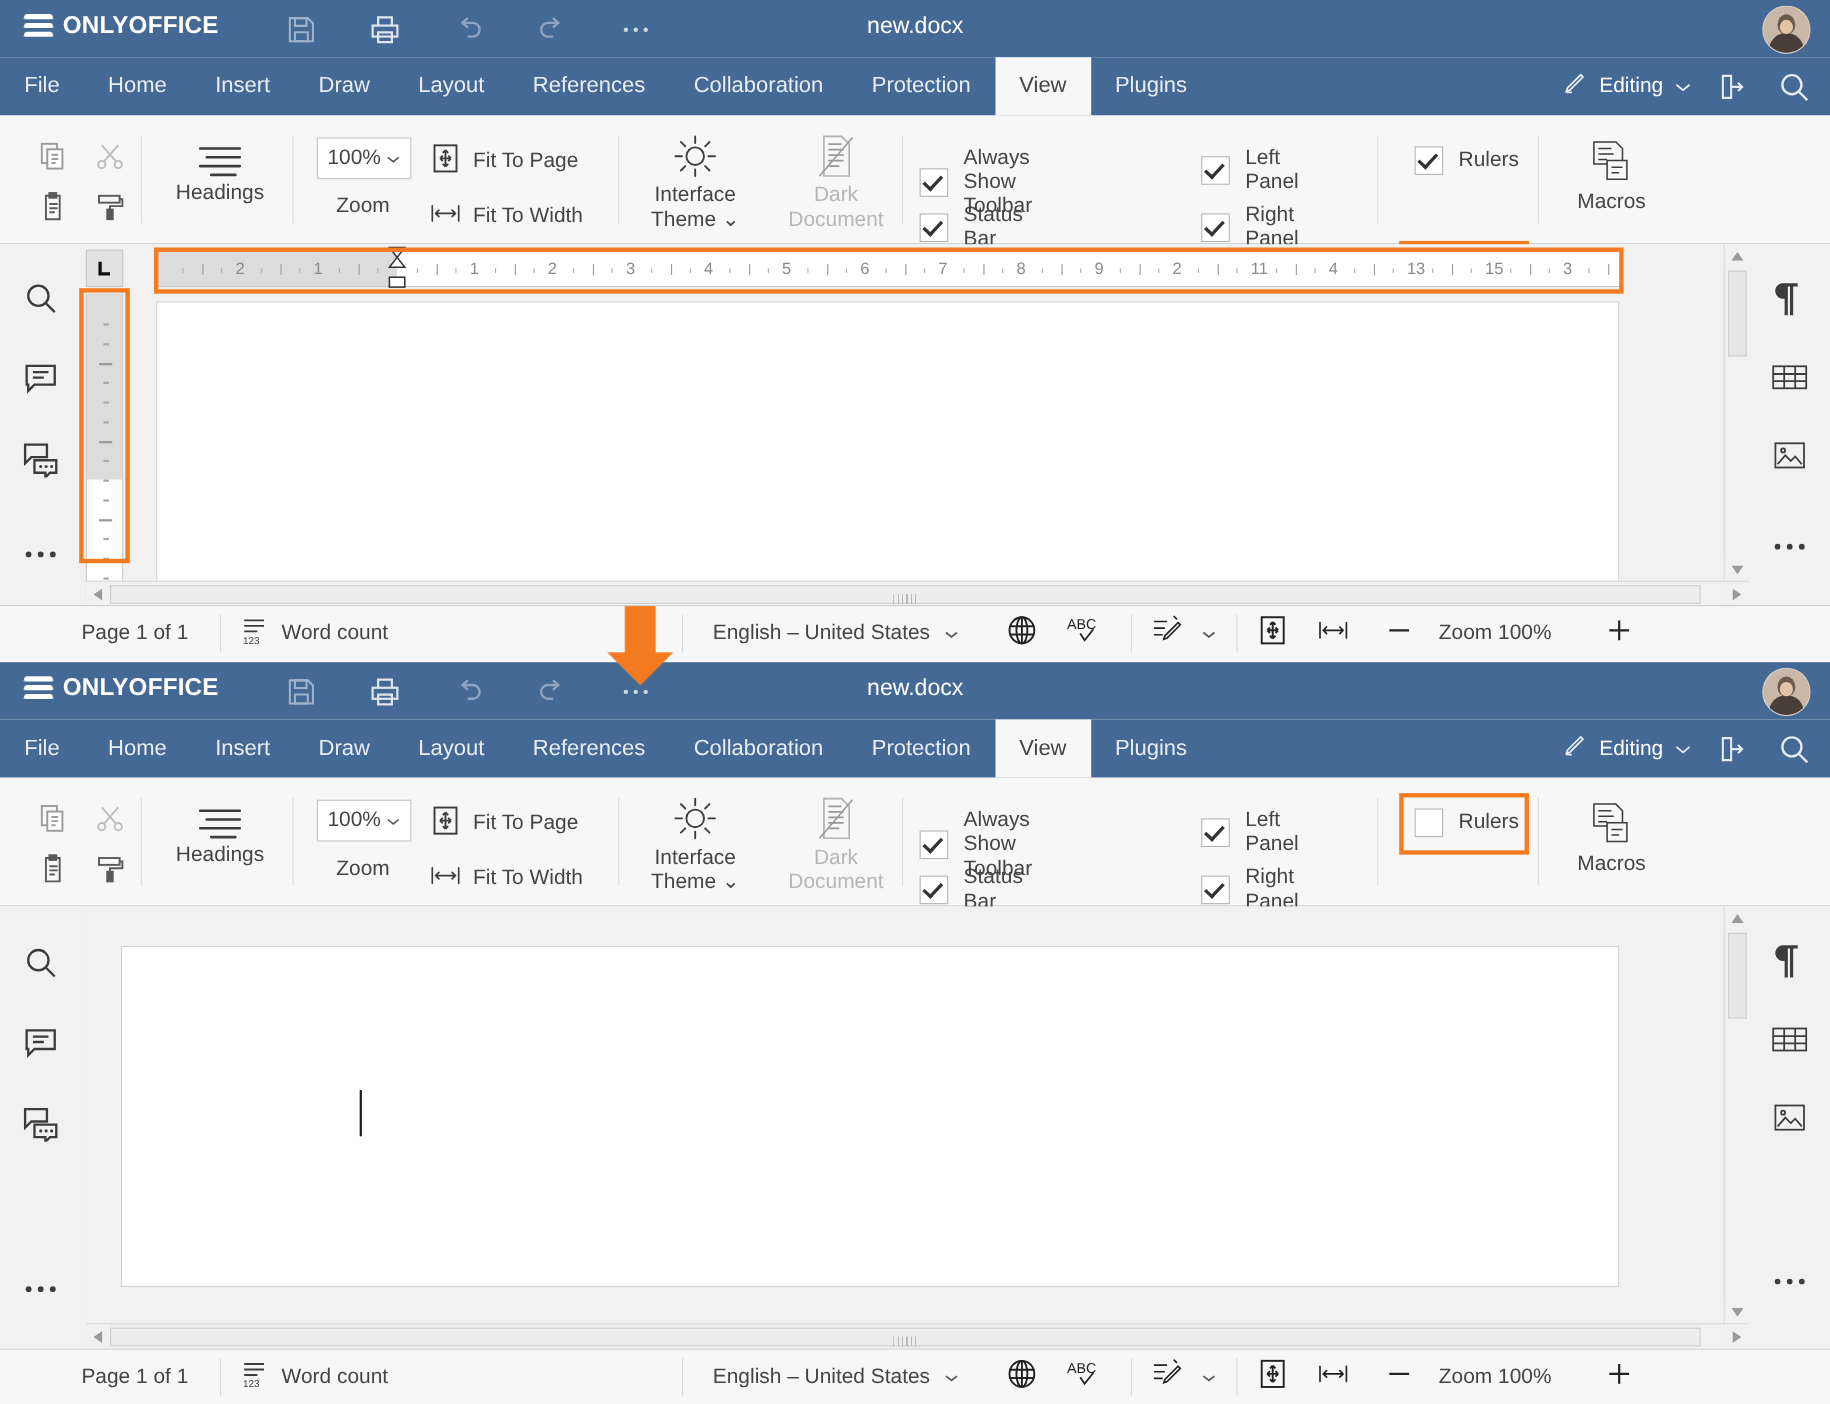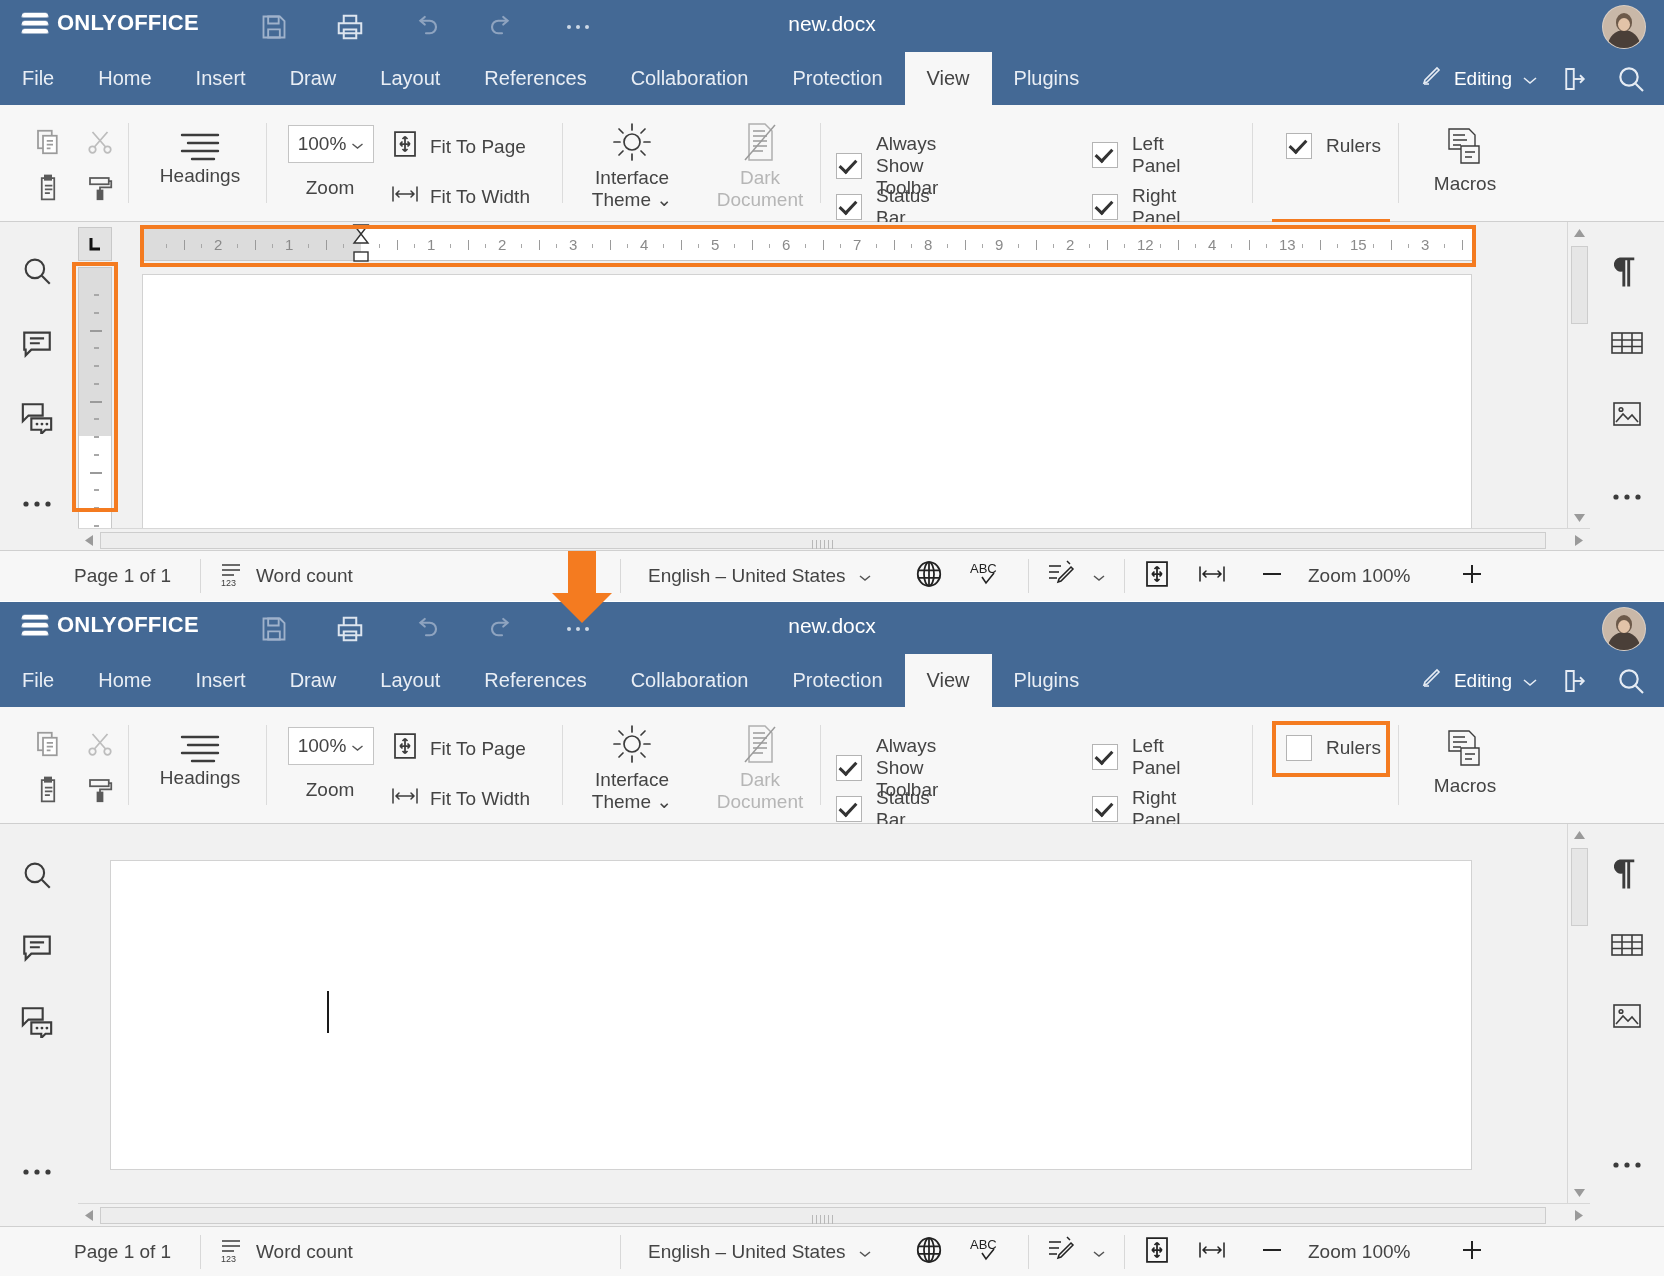--- a/index.html
+++ b/index.html
@@ -440,21 +440,21 @@
         <div class="tickm" style="left: 821.5px;"></div>
         <div class="ticks" style="left: 839.25px;"></div>
         <div class="tick" style="left: 852px; top: 8px;">9</div>
         <div class="ticks" style="left: 874.75px;"></div>
         <div class="tickm" style="left: 892.5px;"></div>
         <div class="ticks" style="left: 910.25px;"></div>
         <div class="tick" style="left: 923px; top: 8px;">2</div>
         <div class="ticks" style="left: 945.75px;"></div>
         <div class="tickm" style="left: 963.5px;"></div>
         <div class="ticks" style="left: 981.25px;"></div>
-        <div class="tick" style="left: 994px; top: 8px;">12</div>
+        <div class="tick" style="left: 994px; top: 8px;">11</div>
         <div class="ticks" style="left: 1016.75px;"></div>
         <div class="tickm" style="left: 1034.5px;"></div>
         <div class="ticks" style="left: 1052.25px;"></div>
         <div class="tick" style="left: 1065px; top: 8px;">4</div>
         <div class="ticks" style="left: 1087.75px;"></div>
         <div class="tickm" style="left: 1105.5px;"></div>
         <div class="ticks" style="left: 1123.25px;"></div>
         <div class="tick" style="left: 1136px; top: 8px;">13</div>
         <div class="ticks" style="left: 1158.75px;"></div>
         <div class="tickm" style="left: 1176.5px;"></div>

